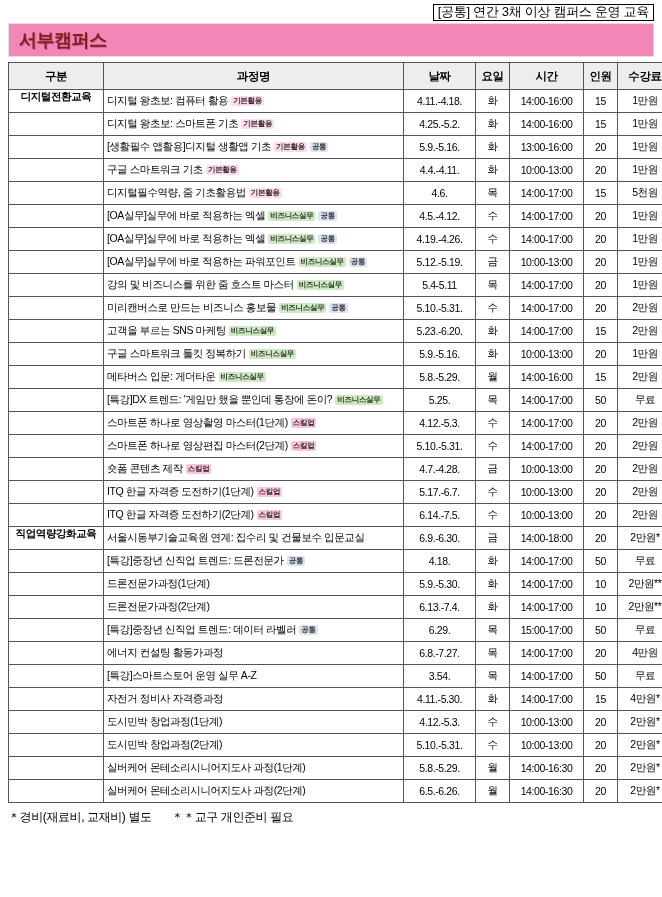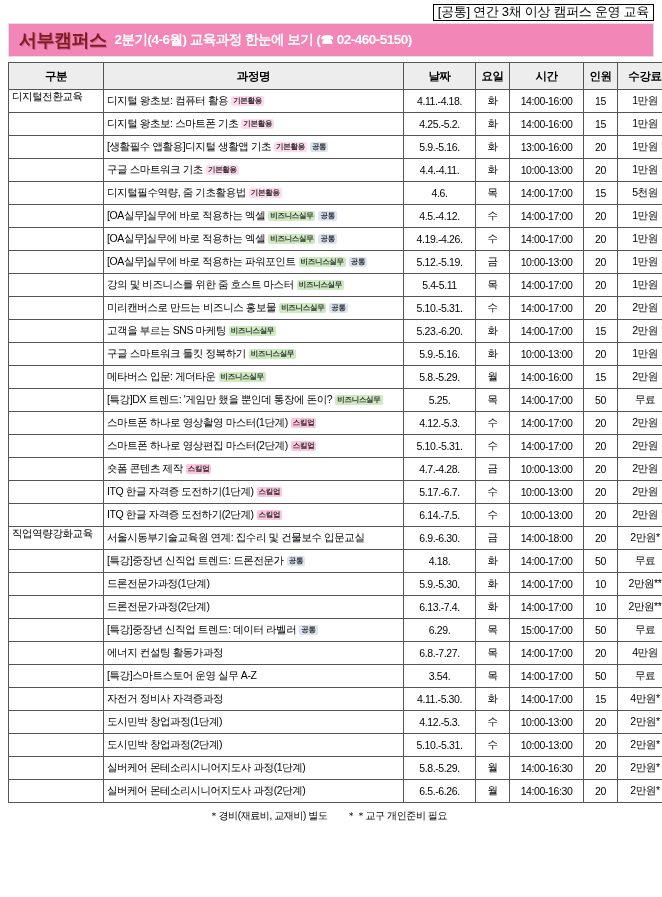--- a/index.html
+++ b/index.html
@@ -74,23 +74,23 @@
     box-sizing: border-box;
   }
   table.sched thead th {
     background: #ededed;
     font-weight: bold;
     text-align: center;
     font-size: 11.5px;
     height: 27px;
   }
   td.cat {
-    font-weight: normal;
+    font-weight: bold;
     font-size: 11px;
-    text-align: left;
+    text-align: center;
     vertical-align: top;
     padding-top: 3px;
     letter-spacing: -0.8px;
   }
   td.course {
     text-align: left;
     padding-left: 5px;
     white-space: nowrap;
     overflow: hidden;
   }
@@ -108,39 +108,38 @@
     letter-spacing: -0.3px;
     font-weight: bold;
   }
   .tag-basic  { background: #ffd9ec; color: #333; }
   .tag-common { background: #dce4f2; color: #333; }
   .tag-sns    { background: #cdeac0; color: #333; }
   .tag-skill  { background: #ffc4de; color: #333; }
   
   .footnote {
     margin-top: 6px;
-    text-align: center;
-    font-size: 10px;
+    text-align: left;
+    font-size: 12px;
     letter-spacing: -0.4px;
     padding-right: 6px;
   }
   .footnote span.sep { display: inline-block; width: 14px; }
 </style>
 </head>
 <body>
 
 <div class="page">
 
   <div class="topnote">
     <div class="box">[공통] 연간 3채 이상 캠퍼스 운영 교육</div>
   </div>
 
   <div class="title-band">
     <span class="title-main">서부캠퍼스</span>
-    <span class="title-sub">2분기(4-6월) 교육과정 한눈에 보기 (☎ 02-460-5150)</span>
   </div>
 
   <table class="sched">
     <colgroup>
       <col style="width:95px">
       <col style="width:300px">
       <col style="width:72px">
       <col style="width:34px">
       <col style="width:74px">
       <col style="width:34px">

